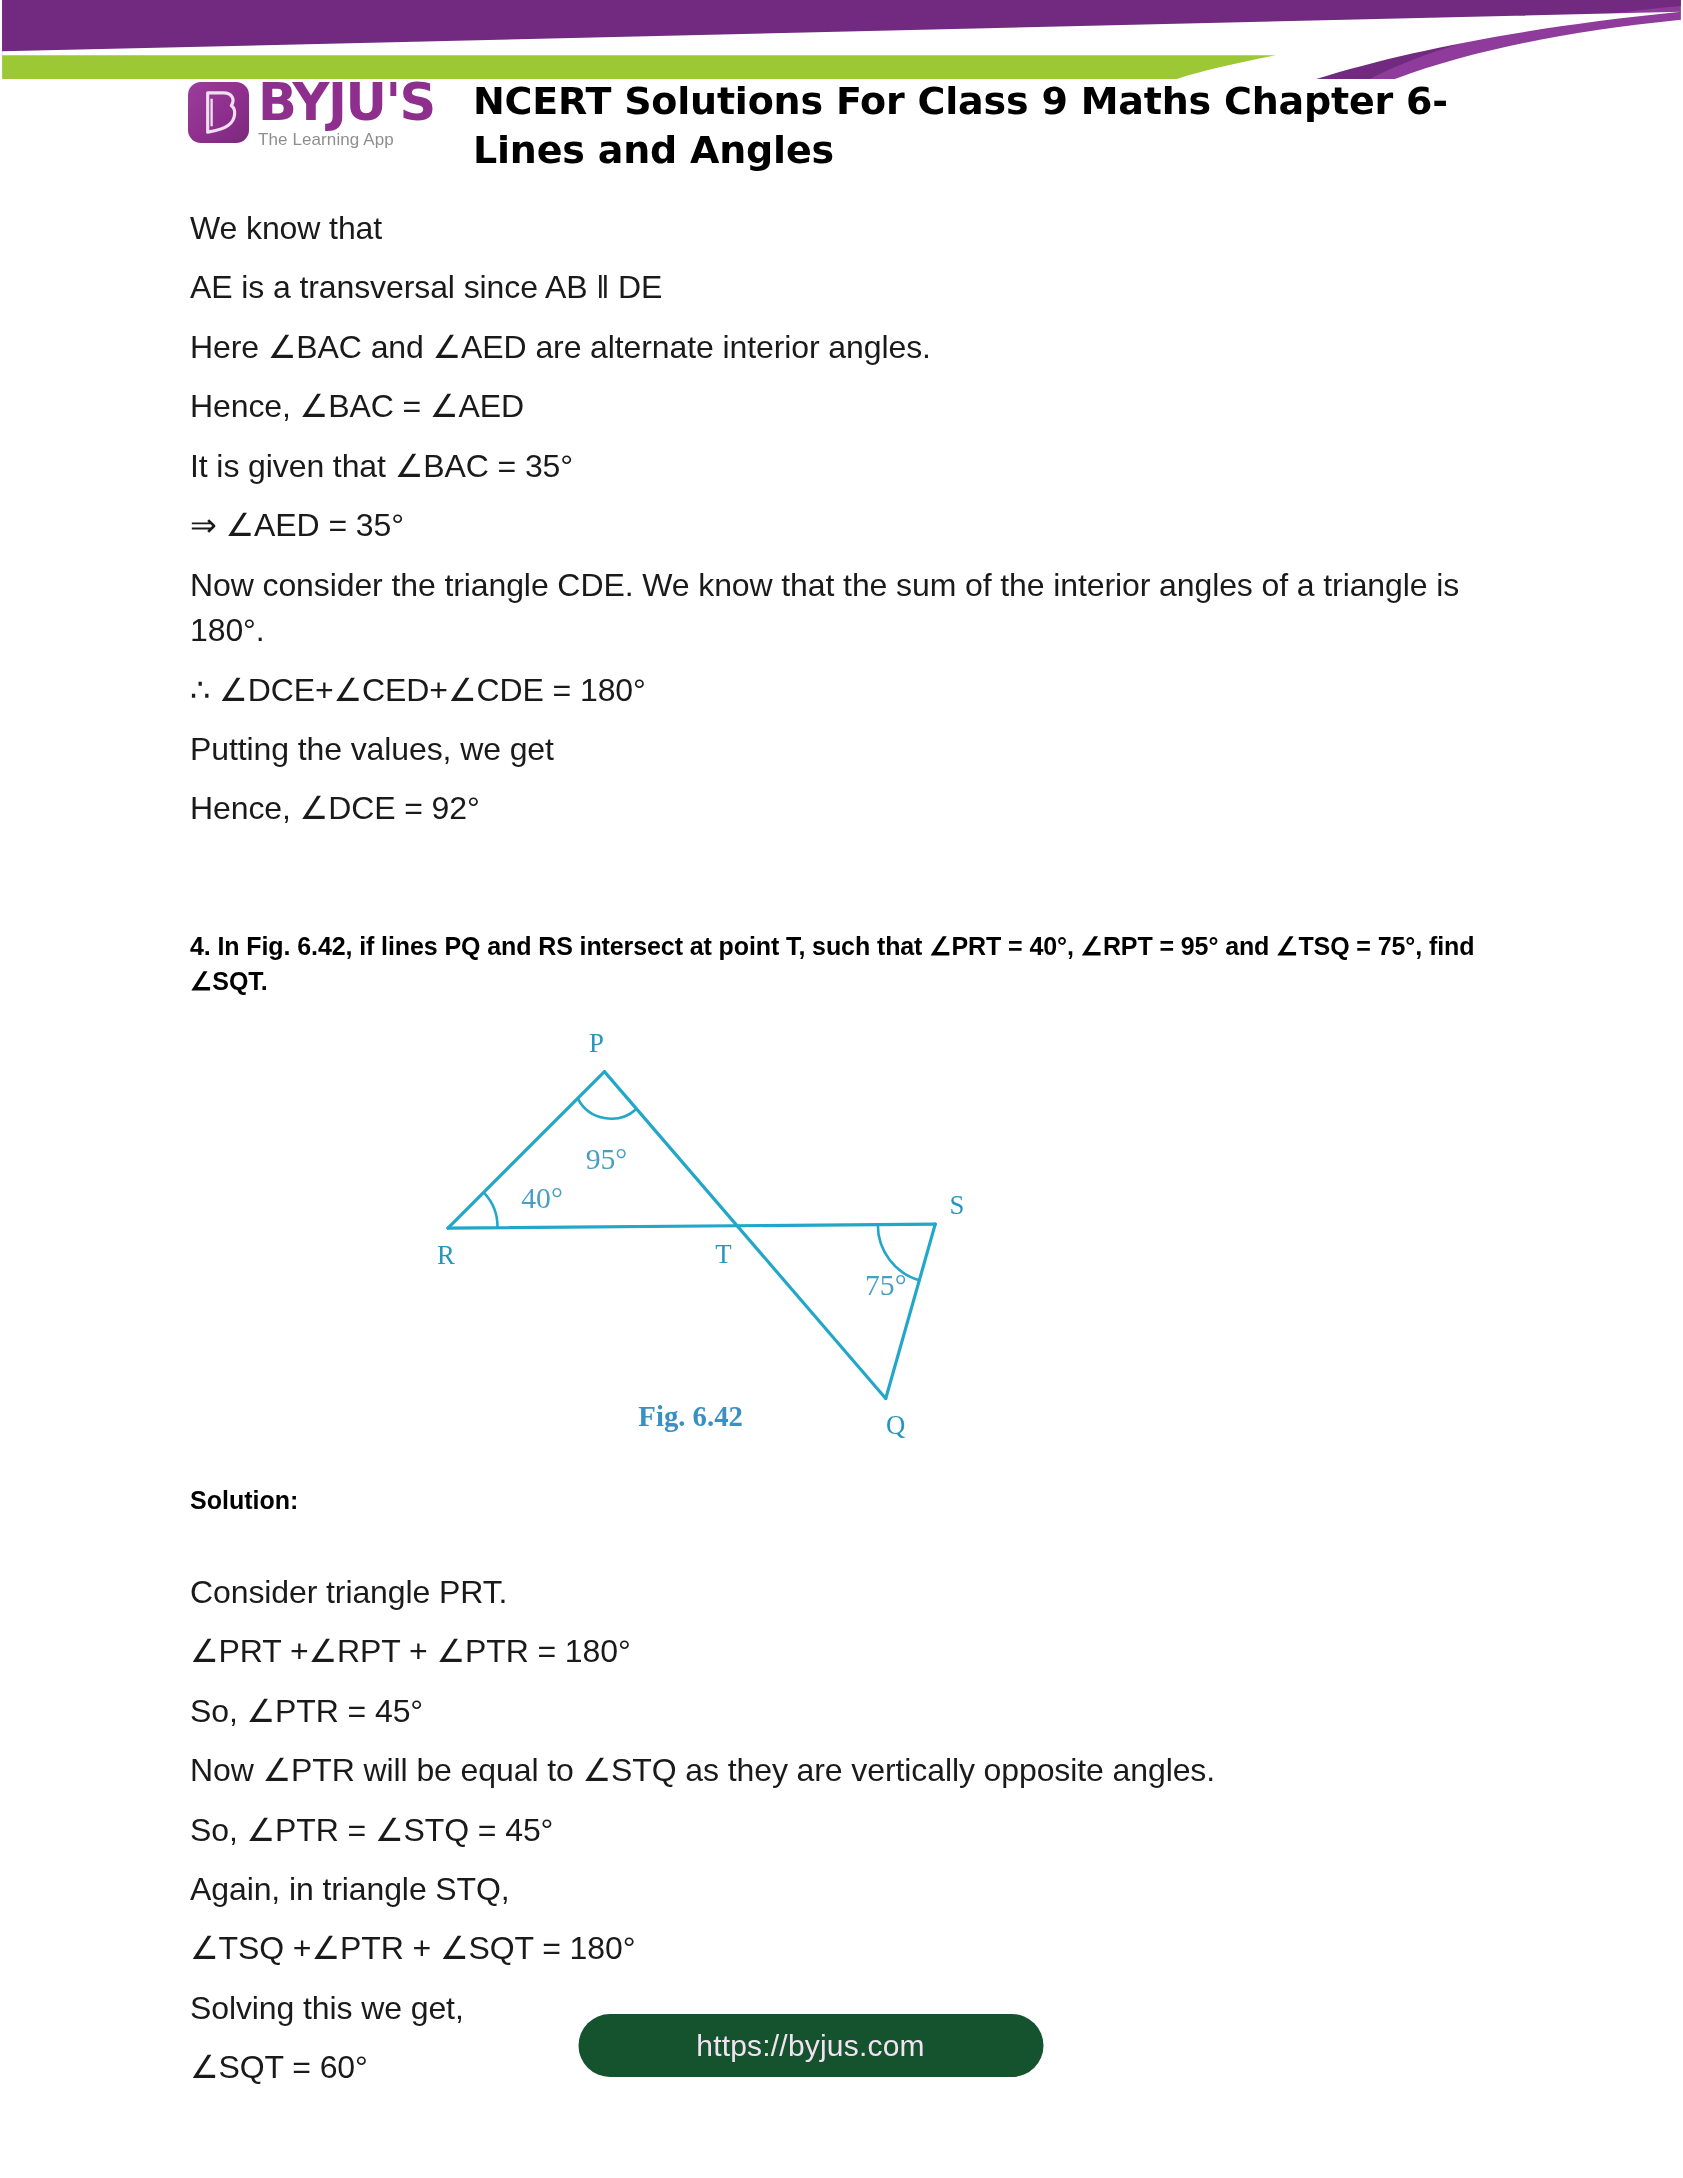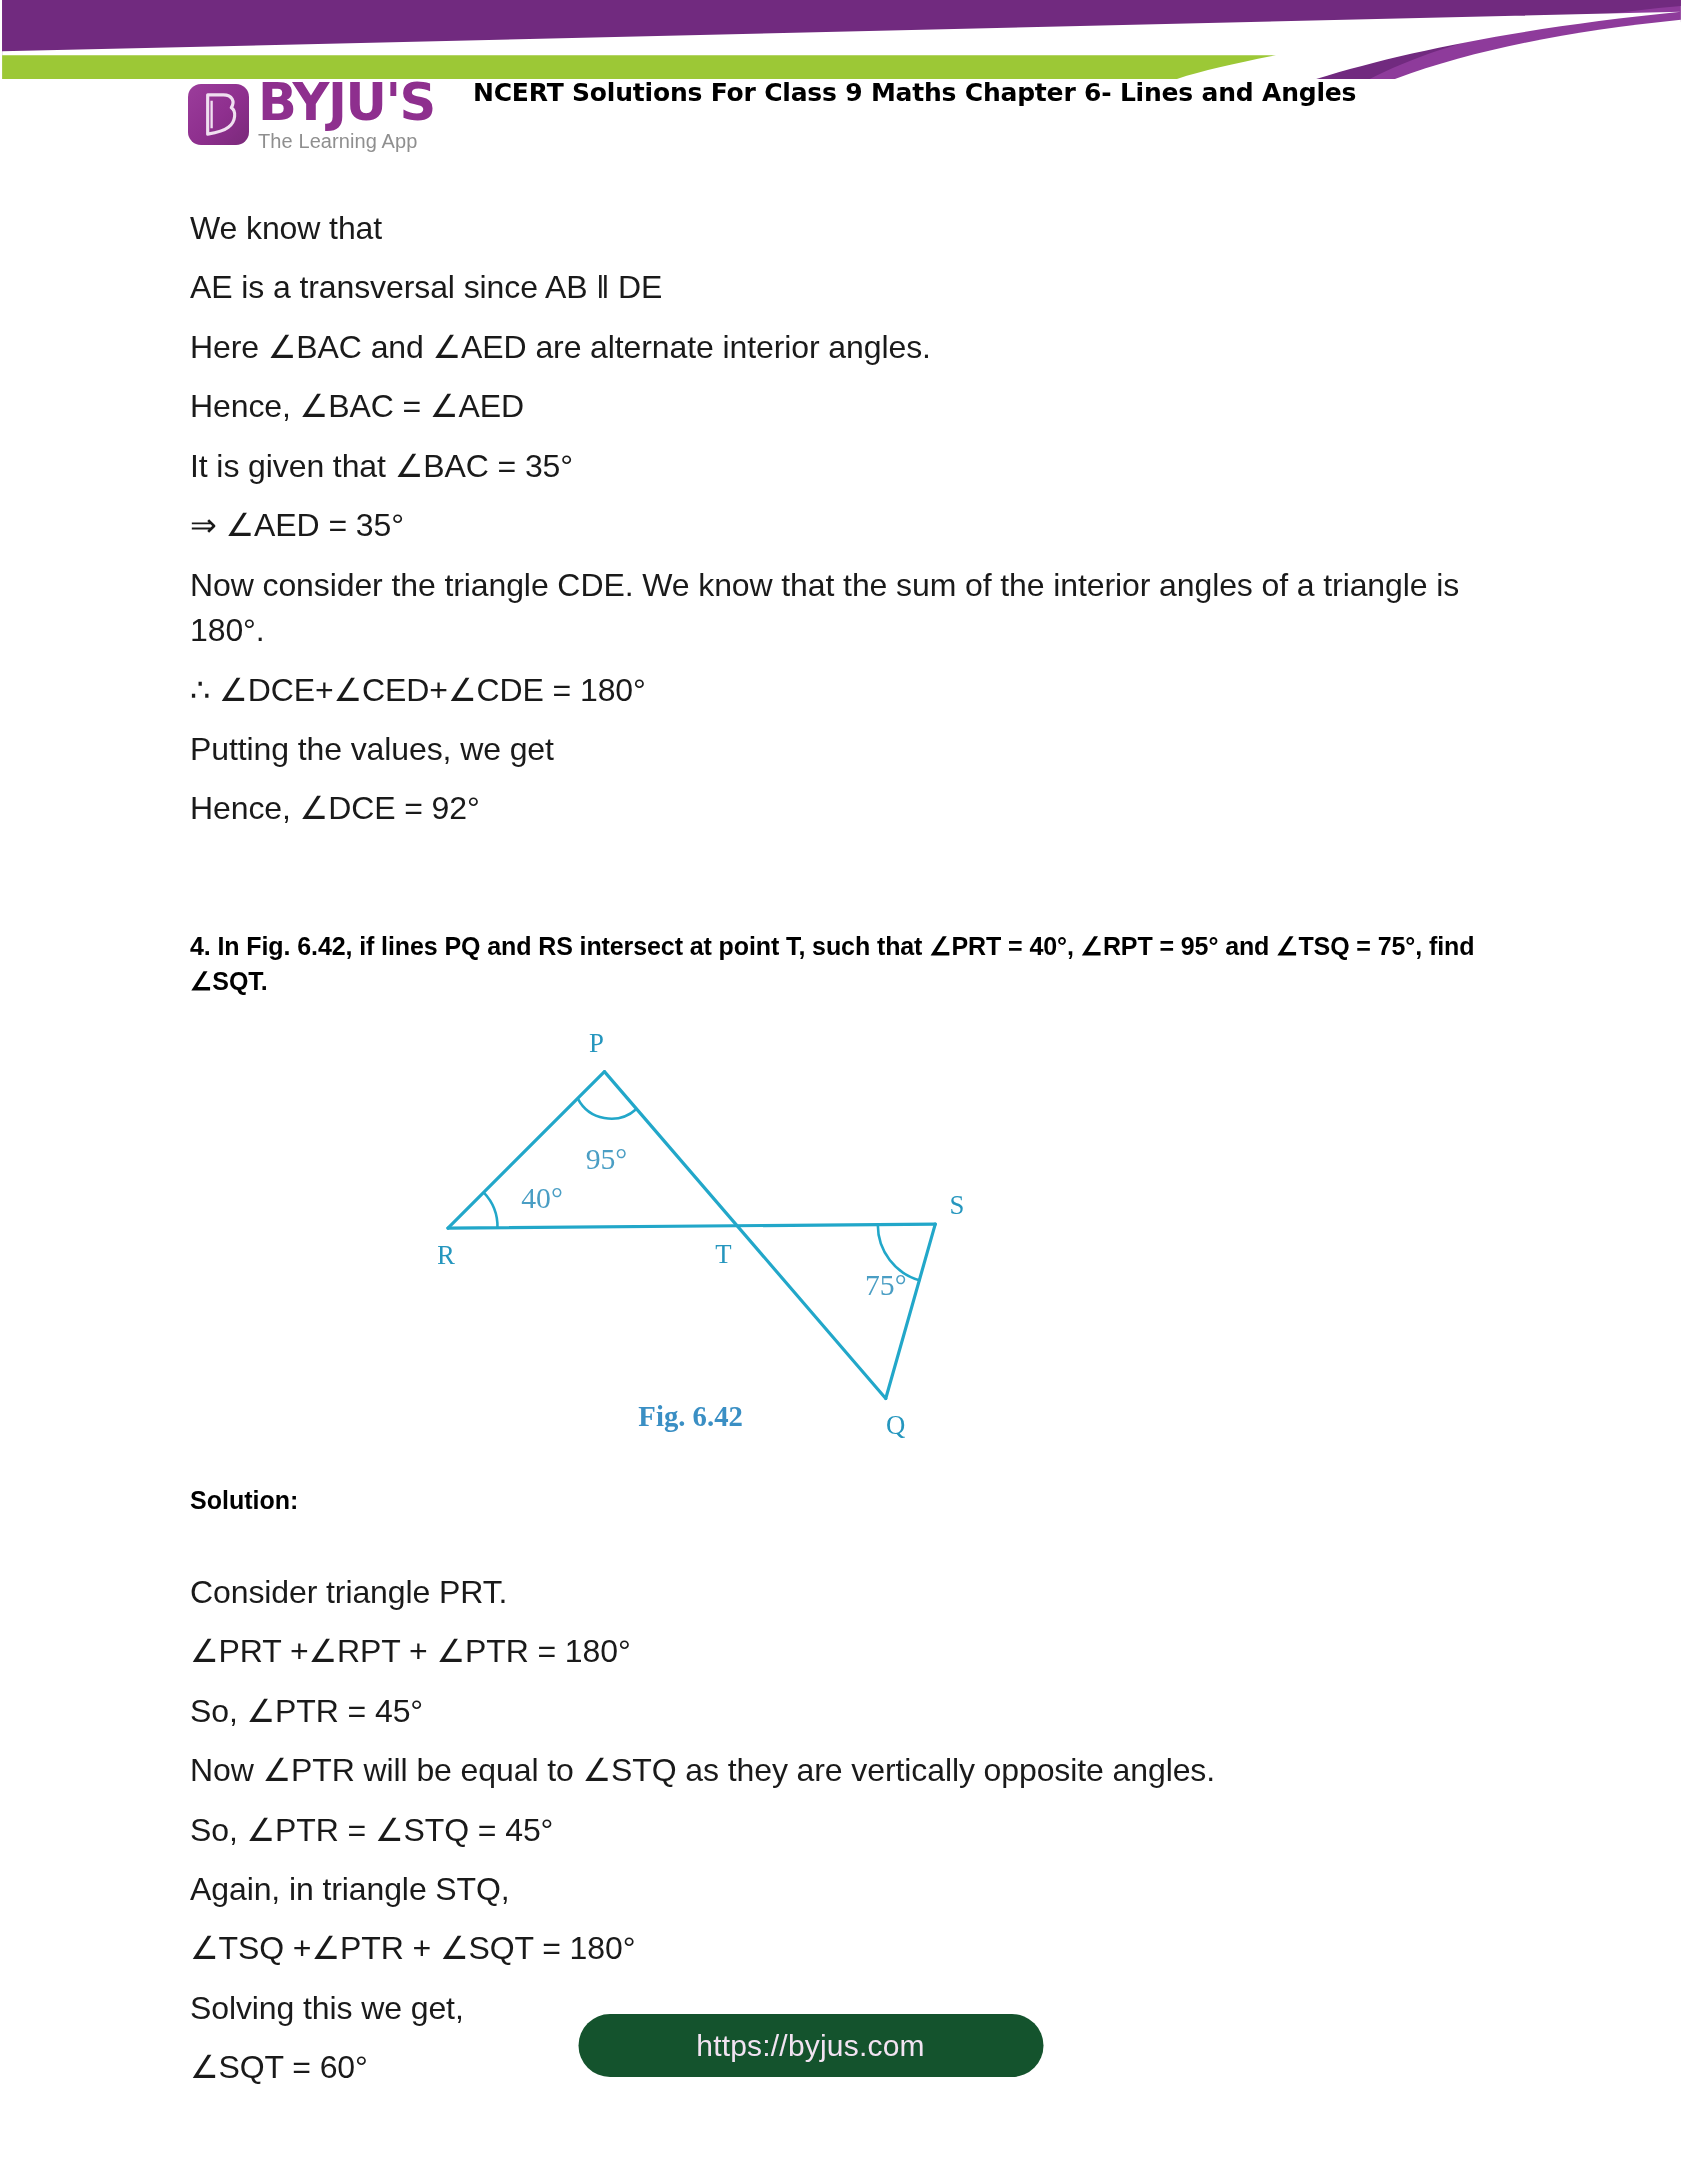--- a/index.html
+++ b/index.html
@@ -71,31 +71,31 @@
   #logo-wordmark {
     font-family: "DejaVu Sans", sans-serif;
     font-weight: bold;
     font-size: 51px;
     letter-spacing: -1.5px;
     color: #8e2f8e;
     margin-bottom: 3px;
   }
   #logo-tagline {
     font-family: "Liberation Sans", sans-serif;
-    font-size: 20px;
+    font-size: 17px;
     color: #8f8f8f;
     letter-spacing: 0.1px;
   }
 
   #doc-title {
     flex: 1;
     margin-left: 10px;
     font-family: "DejaVu Sans", sans-serif;
     font-weight: bold;
-    font-size: 25px;
+    font-size: 38px;
     line-height: 1.28;
     color: #000000;
     letter-spacing: -0.2px;
   }
 
   
   #content {
     position: absolute;
     left: 190px;
     top: 206px;

